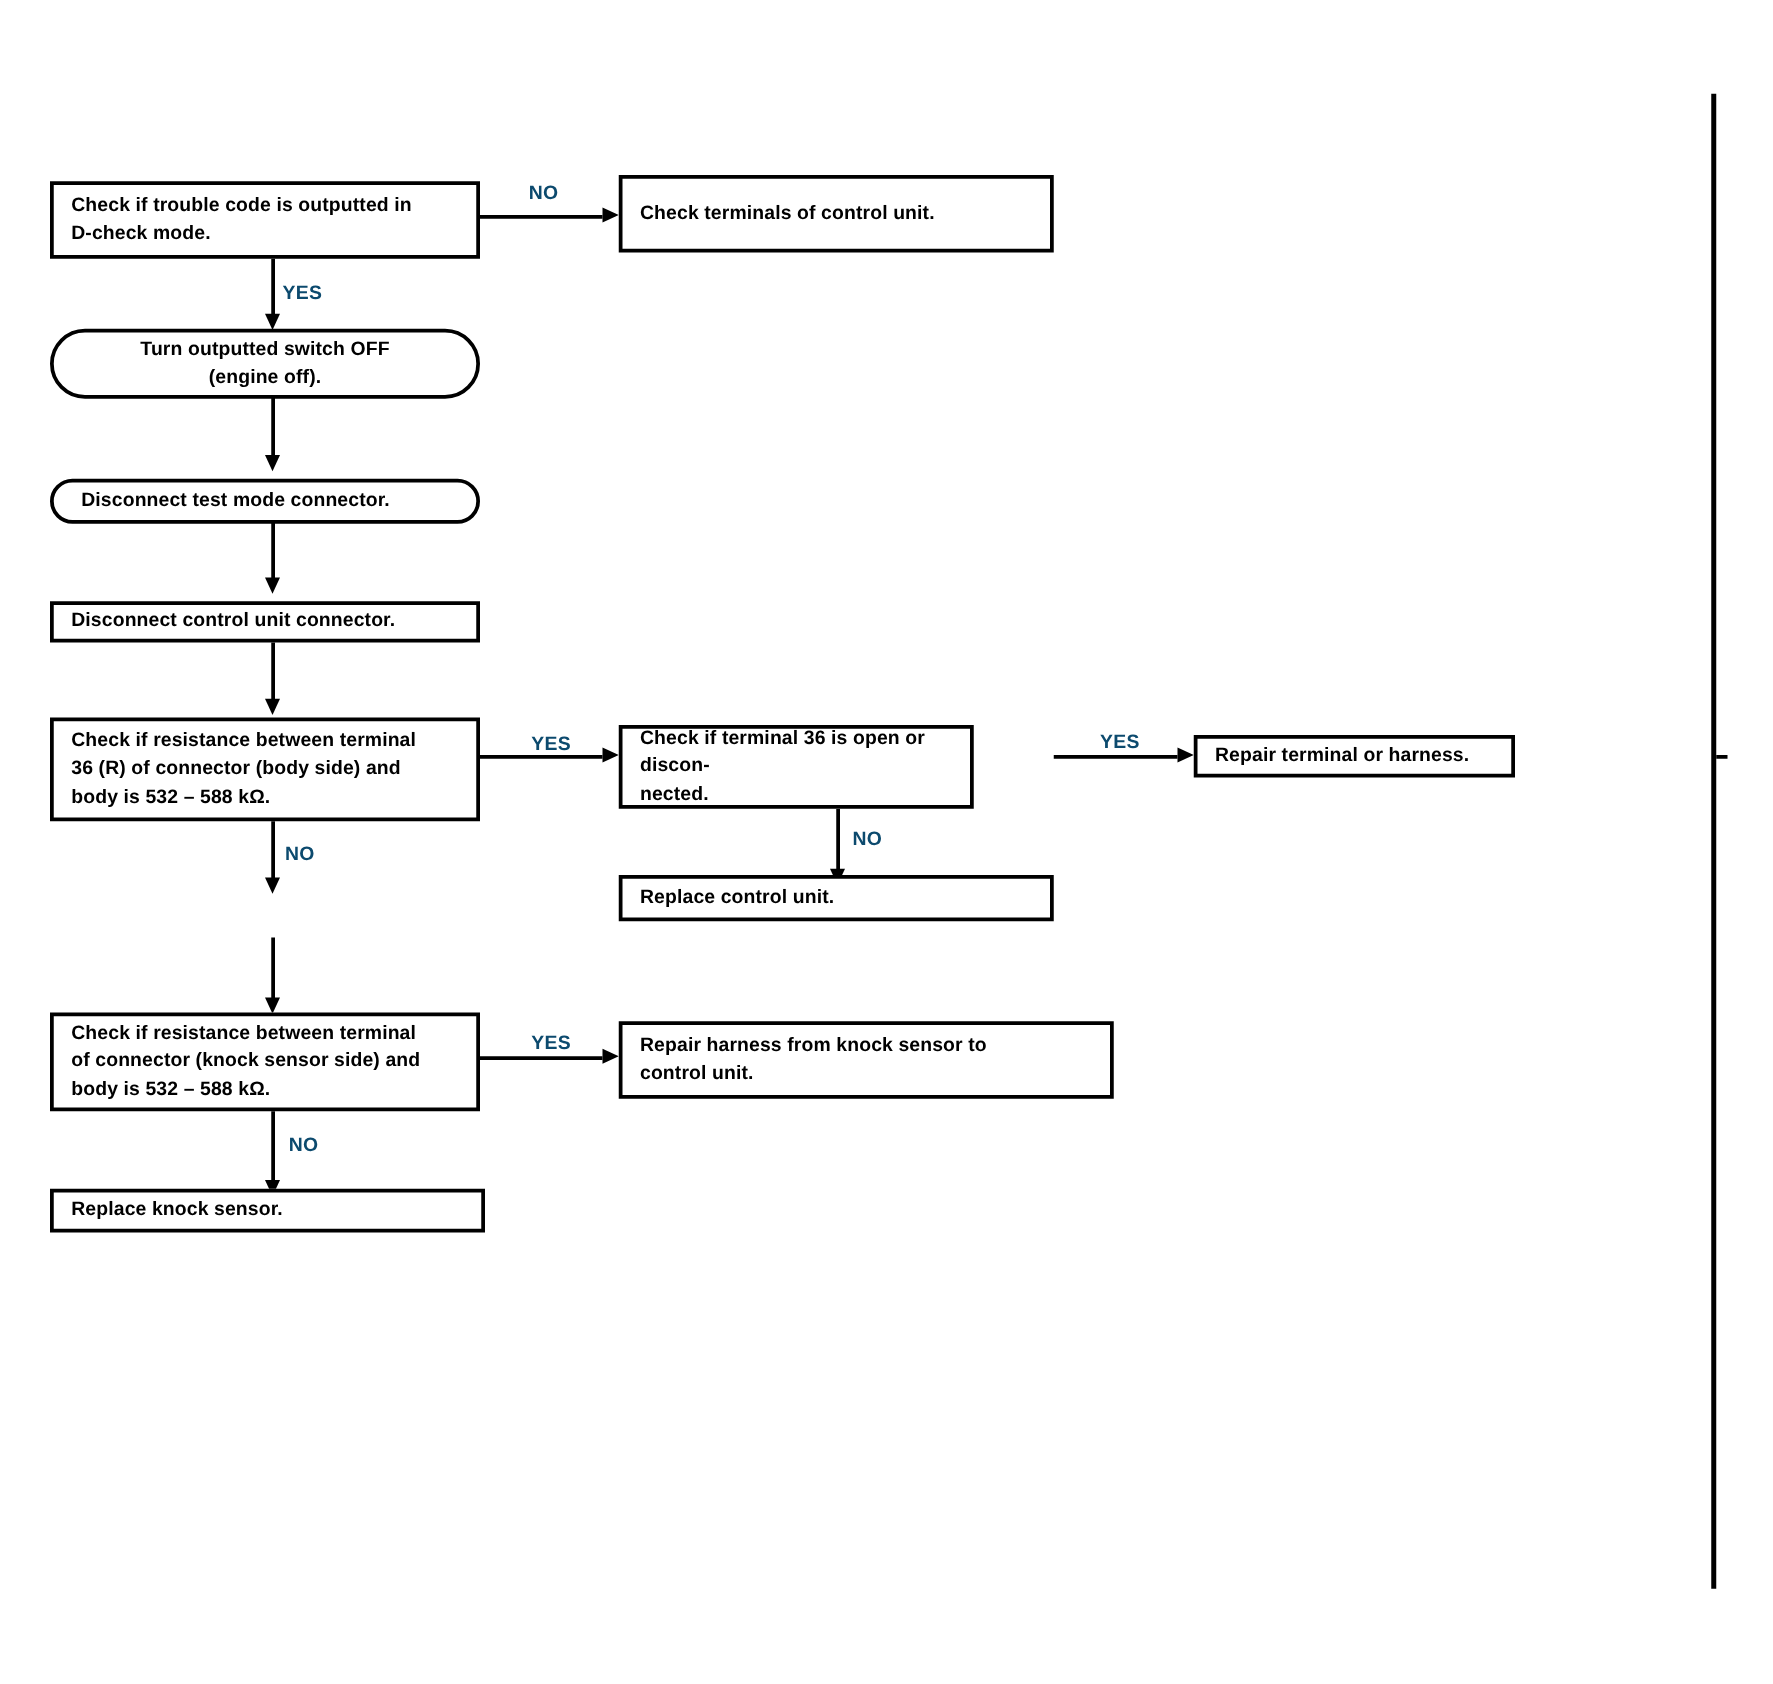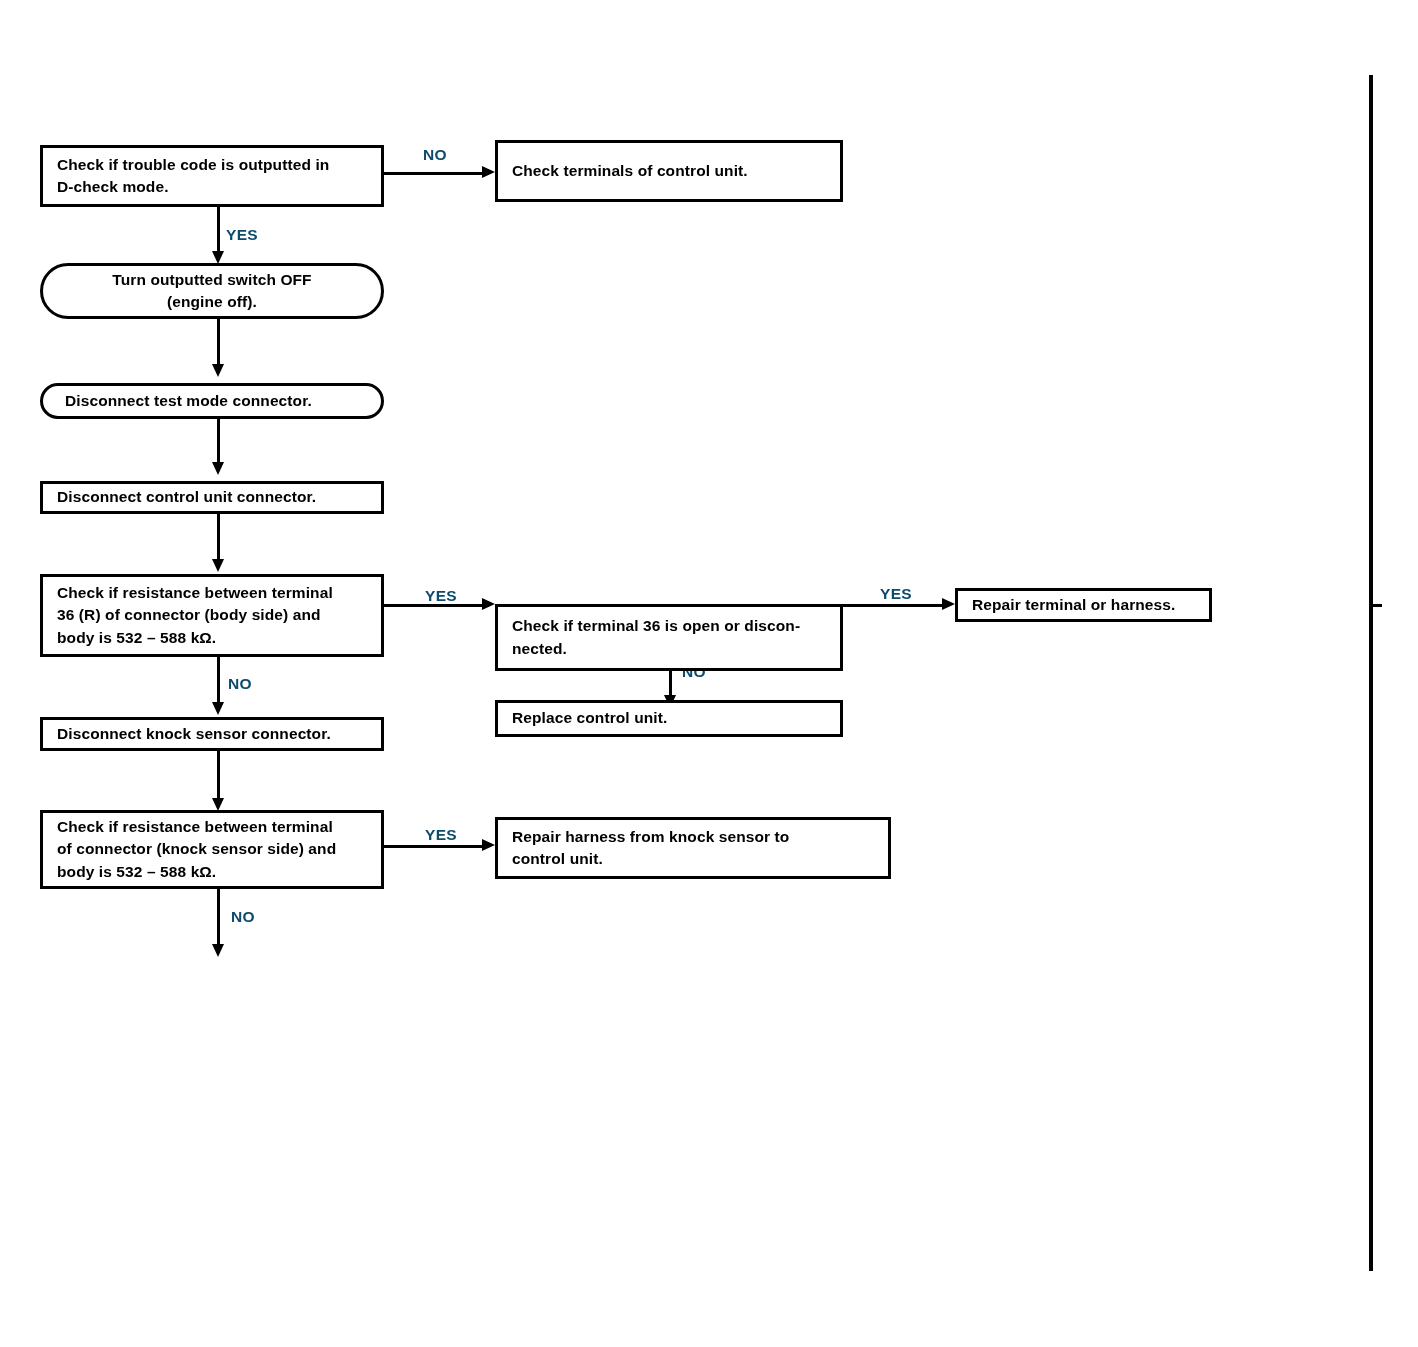--- a/index.html
+++ b/index.html
@@ -170,45 +170,45 @@
   <div class="node stadium" style="left:40px; top:383px; width:344px; height:36px;">
     <div class="txt">Disconnect test mode connector.</div>
   </div>
 
   <div class="node" style="left:40px; top:574px; width:344px; height:83px;">
     <div class="txt">Check if resistance between terminal
 36 (R) of connector (body side) and
 body is 532 – 588 kΩ.</div>
   </div>
 
-  <div class="node" style="left:495px; top:580px; width:348px; height:67px;margin-top:24px;">
+  <div class="node" style="left:495px; top:580px; width:284px; height:67px;">
     <div class="txt">Check if terminal 36 is open or discon-
 nected.</div>
   </div>
 
   <div class="node" style="left:955px; top:588px; width:257px; height:34px;">
     <div class="txt">Repair terminal or harness.</div>
   </div>
 
   <div class="node" style="left:495px; top:700px; width:348px; height:37px;">
     <div class="txt">Replace control unit.</div>
   </div>
 
-  <div class="node" style="left:40px; top:717px; width:344px; height:34px;">
-    <div class="txt">Disconnect knock sensor connector.</div>
-  </div>
 
   <div class="node" style="left:40px; top:810px; width:344px; height:79px;">
     <div class="txt">Check if resistance between terminal
 of connector (knock sensor side) and
 body is 532 – 588 kΩ.</div>
   </div>
 
   <div class="node" style="left:495px; top:817px; width:396px; height:62px;">
     <div class="txt">Repair harness from knock sensor to
 control unit.</div>
   </div>
 
+  <div class="node" style="left:40px; top:951px; width:348px; height:35px;">
+    <div class="txt">Replace knock sensor.</div>
+  </div>
 
   <div class="margin-rule" style="left:1369px; top:75px; height:1196px;"></div>
   <div class="margin-tick" style="left:1373px; top:604px;"></div>
 
 </div>
 
 </body></html>

